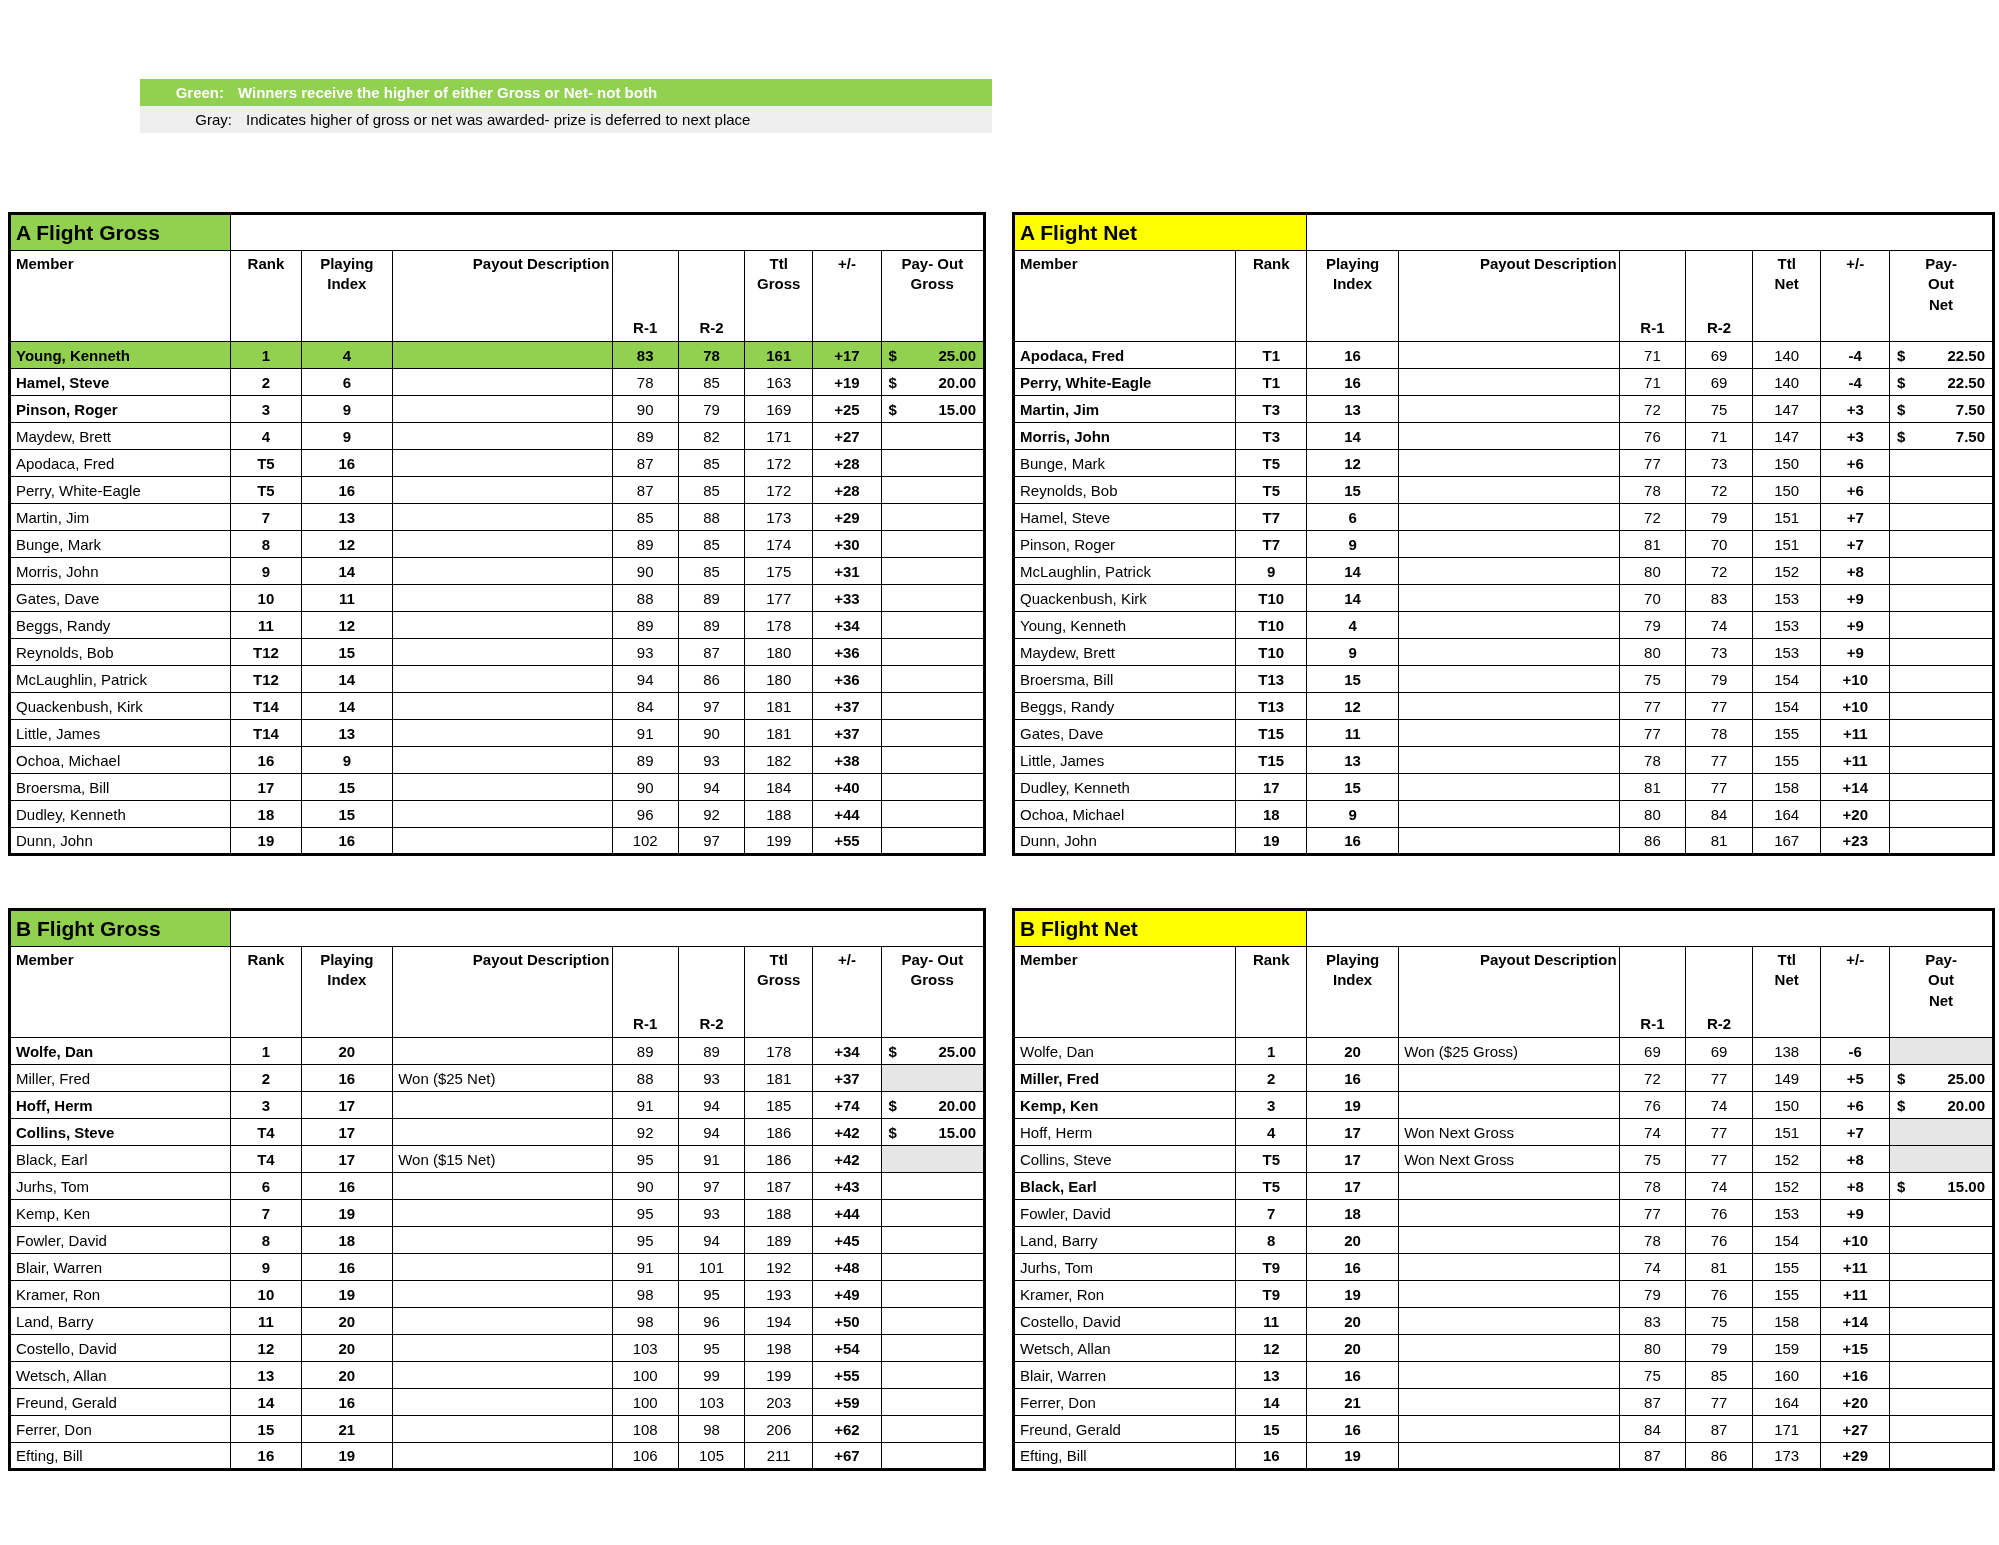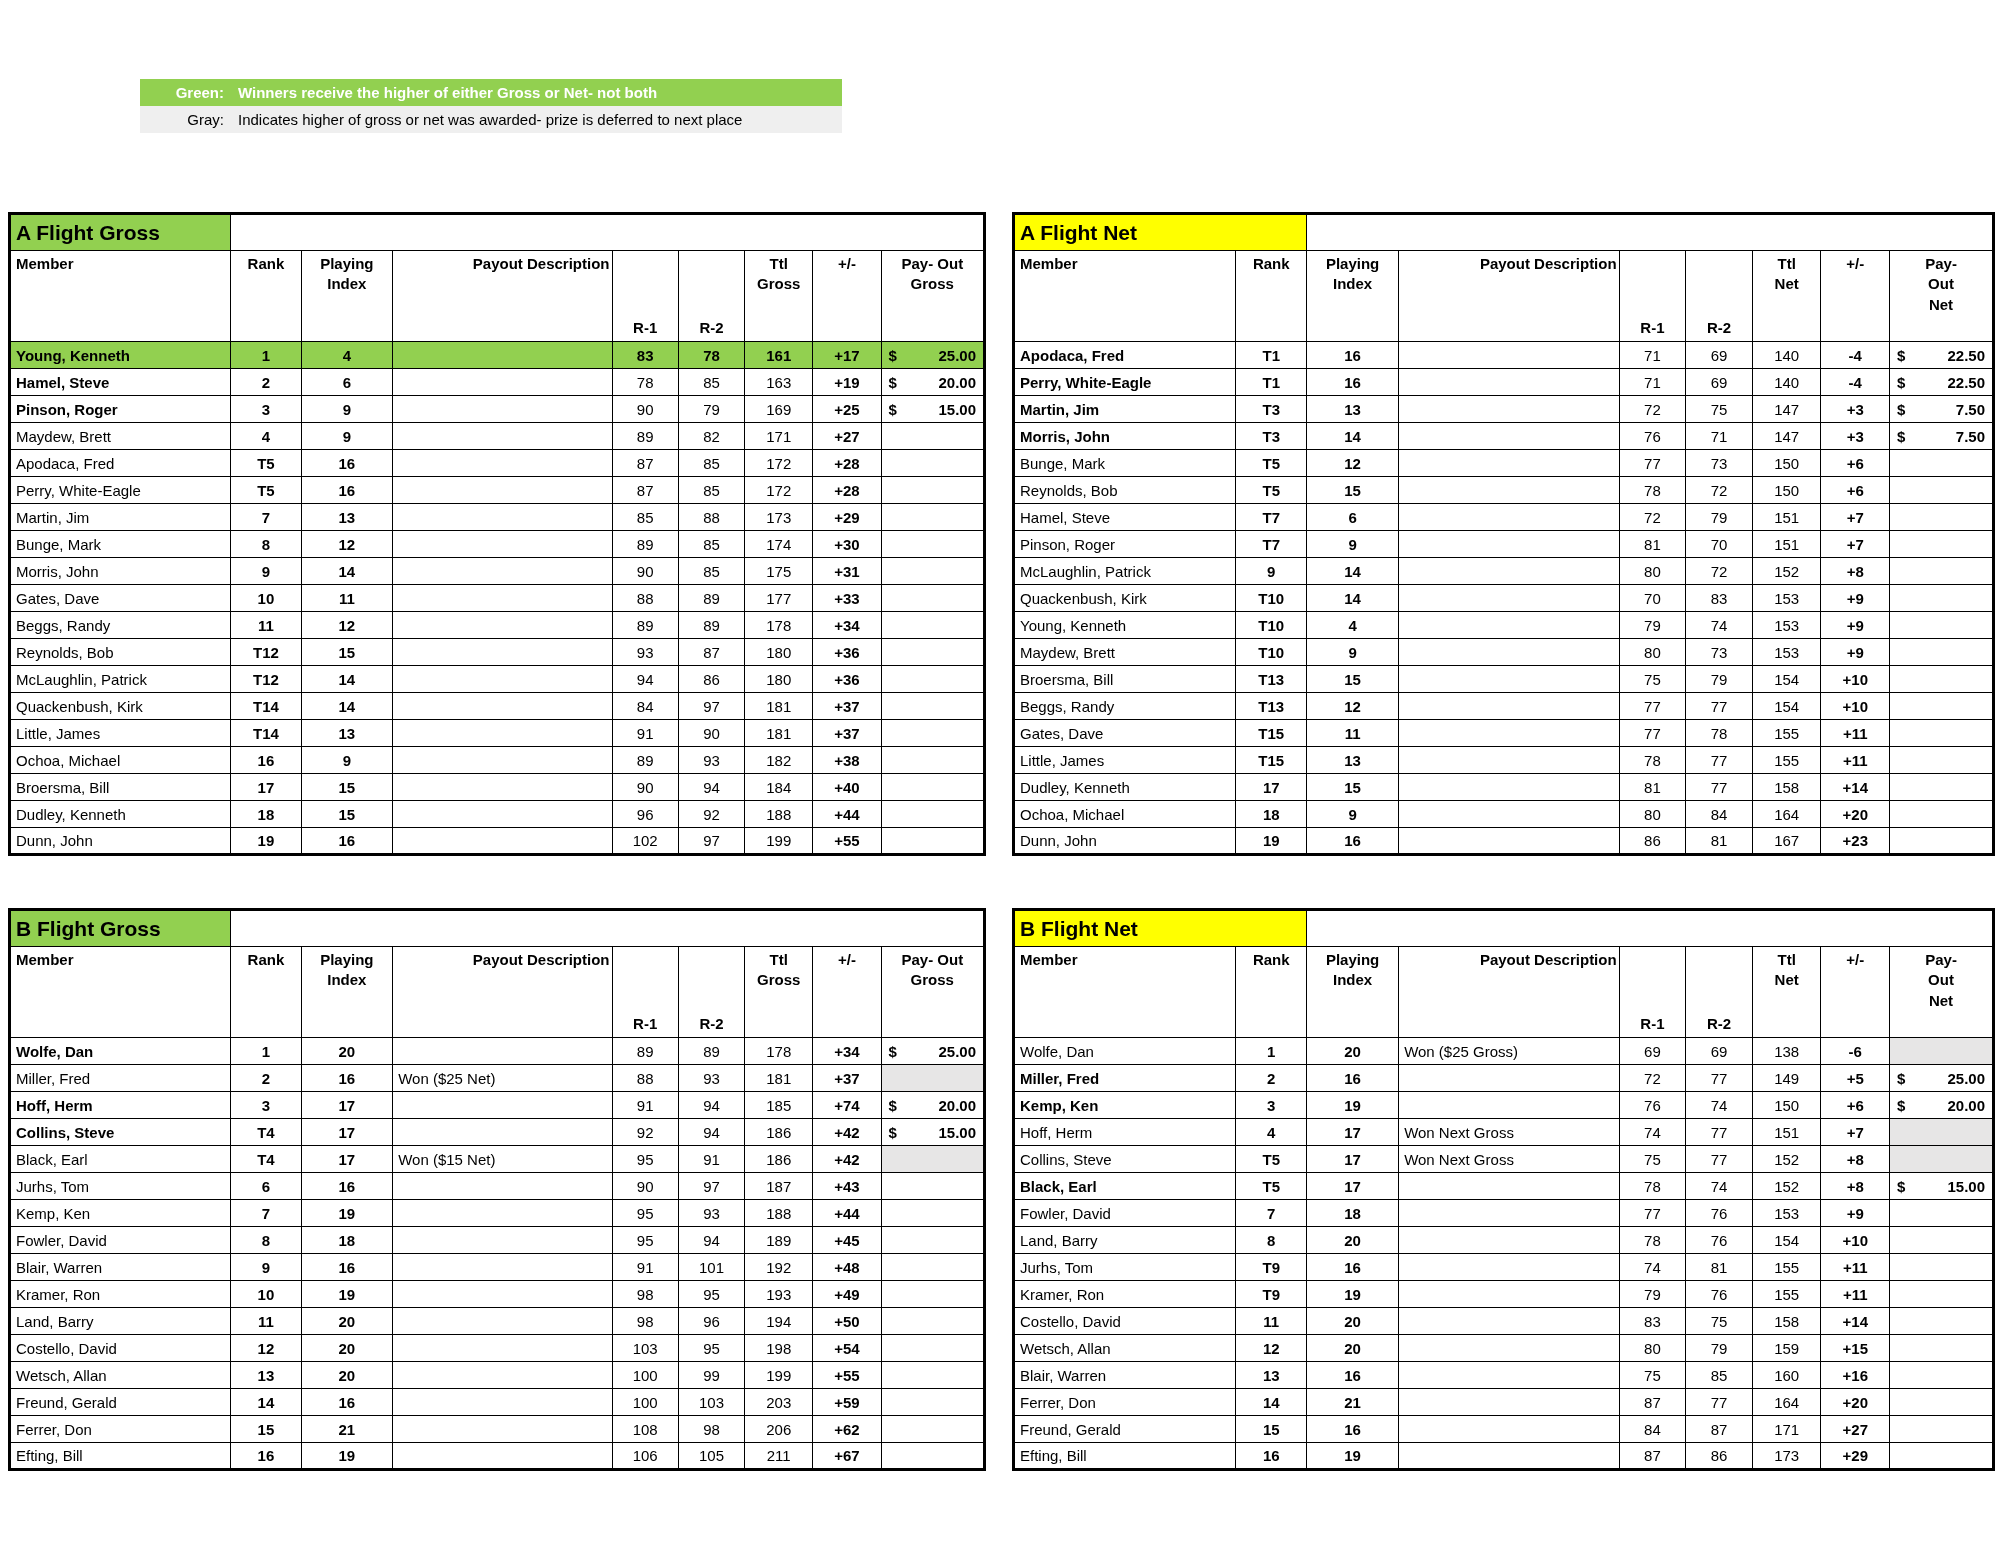--- a/index.html
+++ b/index.html
@@ -6,24 +6,24 @@
     --green:#92D050;
     --yellow:#FFFF00;
     --cellgray:#E7E6E6;
     --legendgray:#EFEFEF;
   }
   *{margin:0;padding:0;box-sizing:border-box;}
   body{background:#fff;font-family:"Liberation Sans",sans-serif;color:#000;}
   .page{position:relative;width:1999px;height:1545px;background:#fff;overflow:hidden;}
 
   
-  .legend{position:absolute;left:140px;top:79px;width:702px;border-radius:20px;}
+  .legend{position:absolute;left:140px;top:79px;width:852px;border-radius:20px;}
   .legend-row{display:flex;height:27px;align-items:center;font-size:15px;}
   .legend-row.green-row{background:var(--green);color:#fff;font-weight:bold;}
-  .legend-row.gray-row{background:var(--legendgray);color:#000;}
+  .legend-row.gray-row{background:var(--legendgray);color:#000;padding-left:8px;}
   .legend-label{flex:0 0 90px;text-align:right;padding-right:6px;}
   .legend-text{padding-left:8px;white-space:nowrap;}
 
   
   .table-wrap{position:absolute;}
   #t0{left:8px;top:212px;width:978px;}
   #t1{left:1012px;top:212px;width:983px;}
   #t2{left:8px;top:908px;width:978px;}
   #t3{left:1012px;top:908px;width:983px;}
 

